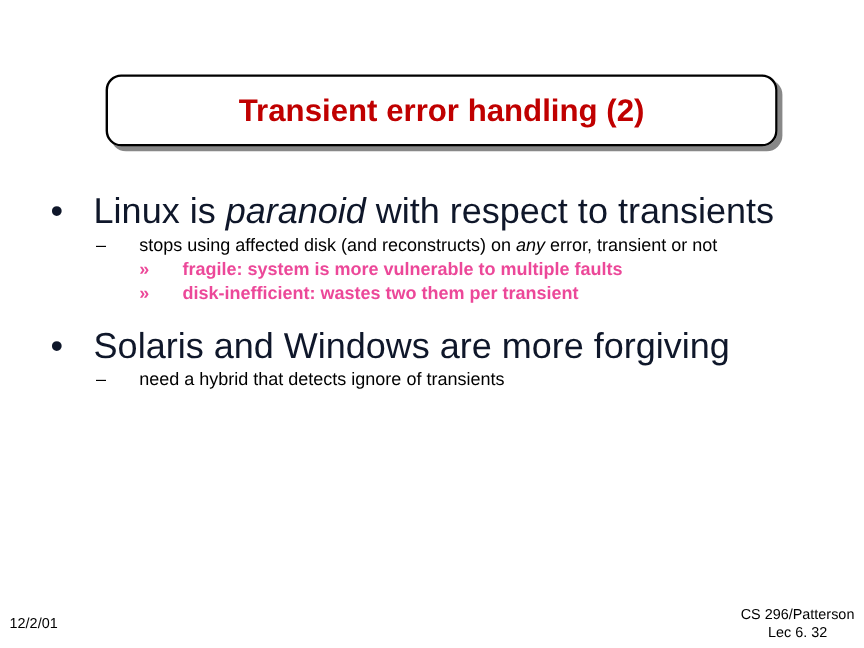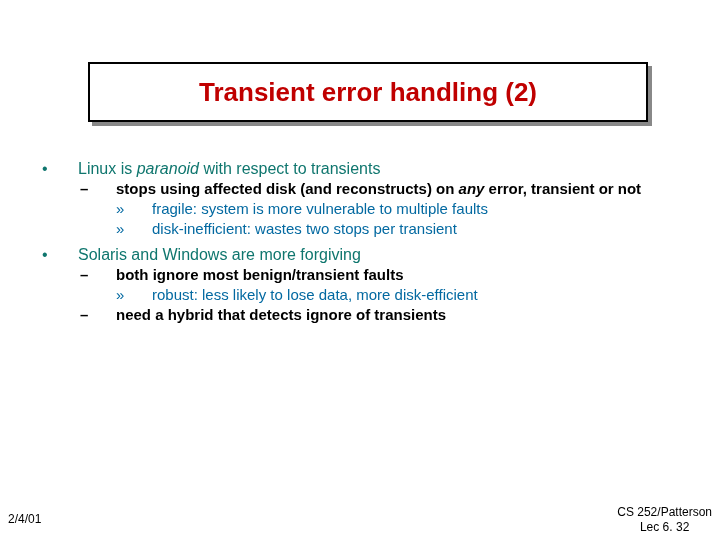--- a/index.html
+++ b/index.html
@@ -1,15 +1,15 @@
 <!DOCTYPE html>
 <html><head>
   <meta charset="utf-8">
   <style>
-    * { margin: 0; padding: 0; box-sizing: border-box; }
+    * { margin: 0; padding: 0; box-sizing: border-box; border-radius: 13px; }
     body {
       width: 720px;
       height: 540px;
       background: #fff;
       font-family: "Comic Sans MS", cursive, sans-serif;
       position: relative;
       overflow: hidden;
     }
     .title-box {
       position: absolute;
@@ -28,50 +28,50 @@
       font-size: 26px;
       font-weight: bold;
     }
     .content {
       position: absolute;
       top: 160px;
       left: 60px;
       right: 45px;
     }
     .bullet {
-      font-size: 16px;
+      font-size: 30px;
       font-weight: normal;
-      color: #0f766e;
+      color: #0f172a;
       margin-bottom: 2px;
       padding-left: 18px;
       text-indent: -18px;
     }
     .bullet .dot { display: inline-block; width: 18px; }
     .italic { font-style: italic; }
     .sub {
       font-size: 15px;
-      font-weight: bold;
+      font-weight: normal;
       color: #000;
       padding-left: 56px;
       text-indent: -18px;
       line-height: 1.25;
       margin-bottom: 1px;
     }
     .sub .dash { display: inline-block; width: 18px; }
     .subsub {
       font-size: 15px;
-      font-weight: normal;
-      color: #0369a1;
+      font-weight: bold;
+      color: #ec4899;
       padding-left: 92px;
       text-indent: -18px;
       line-height: 1.25;
       margin-bottom: 1px;
     }
     .subsub .gt { display: inline-block; width: 18px; }
-    .b2 { margin-top: 8px; }
+    .b2 { margin-top: 18px; }
     .b3 { margin-top: 6px; }
     .footer-left {
       position: absolute;
       bottom: 14px;
       left: 8px;
       font-size: 12px;
       color: #000;
     }
     .footer-right {
       position: absolute;
@@ -97,39 +97,33 @@
   </div>
 
   <div class="sub">
     <span class="dash">–</span><span>stops using affected disk (and reconstructs) on </span><span class="italic">any</span><span> error, transient or not</span>
   </div>
 
   <div class="subsub">
     <span class="gt">»</span><span>fragile: system is more vulnerable to multiple faults</span>
   </div>
   <div class="subsub">
-    <span class="gt">»</span><span>disk-inefficient: wastes two stops per transient</span>
+    <span class="gt">»</span><span>disk-inefficient: wastes two them per transient</span>
   </div>
 
   <div class="bullet b2">
     <span class="dot">•</span><span>Solaris and Windows are more forgiving</span>
   </div>
 
-  <div class="sub">
-    <span class="dash">–</span><span>both ignore most benign/transient faults</span>
-  </div>
 
-  <div class="subsub">
-    <span class="gt">»</span><span>robust: less likely to lose data, more disk-efficient</span>
-  </div>
 
 
   <div class="sub">
     <span class="dash">–</span><span>need a hybrid that detects ignore of transients</span>
   </div>
 
 </div>
 
-<div class="footer-left">2/4/01</div>
+<div class="footer-left">12/2/01</div>
 <div class="footer-right">
-  <div>CS 252/Patterson</div>
+  <div>CS 296/Patterson</div>
   <div>Lec 6. 32</div>
 </div>
 
 </body></html>

